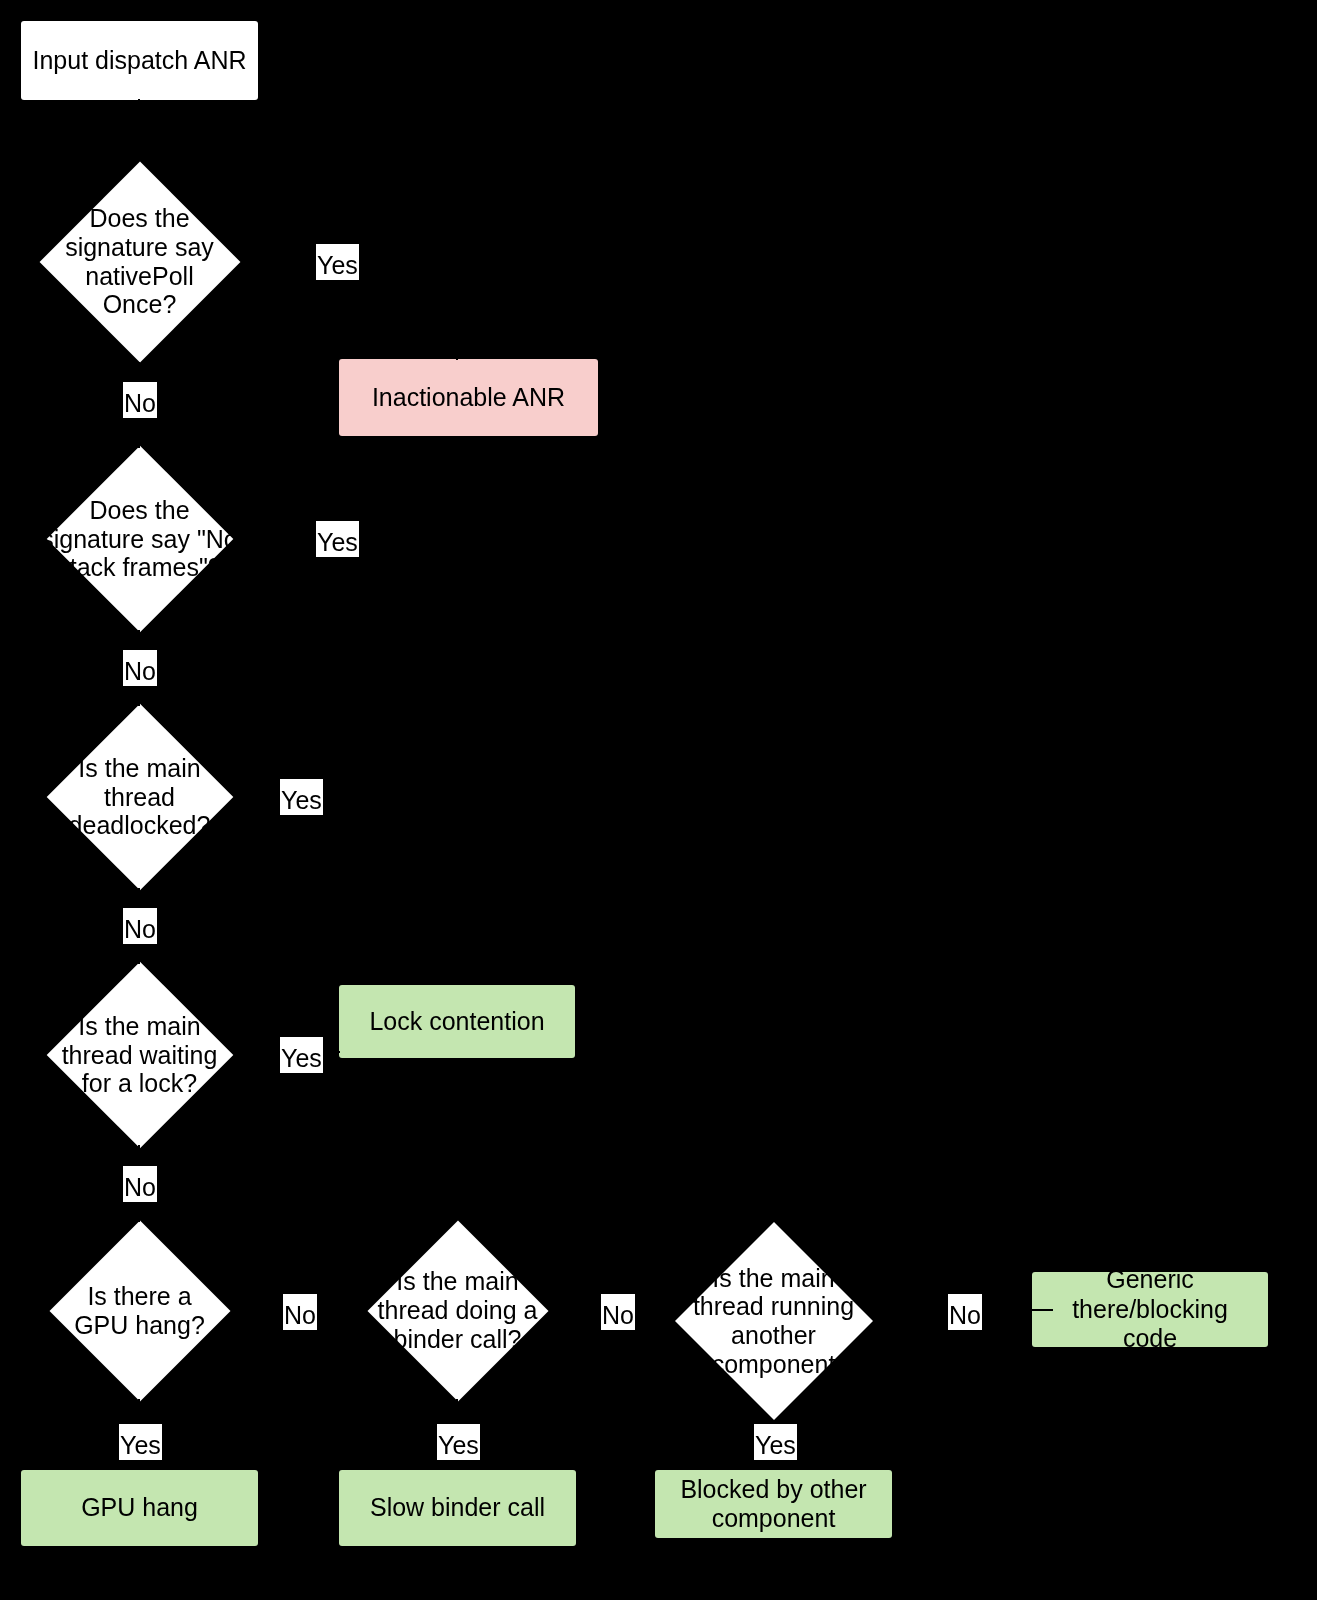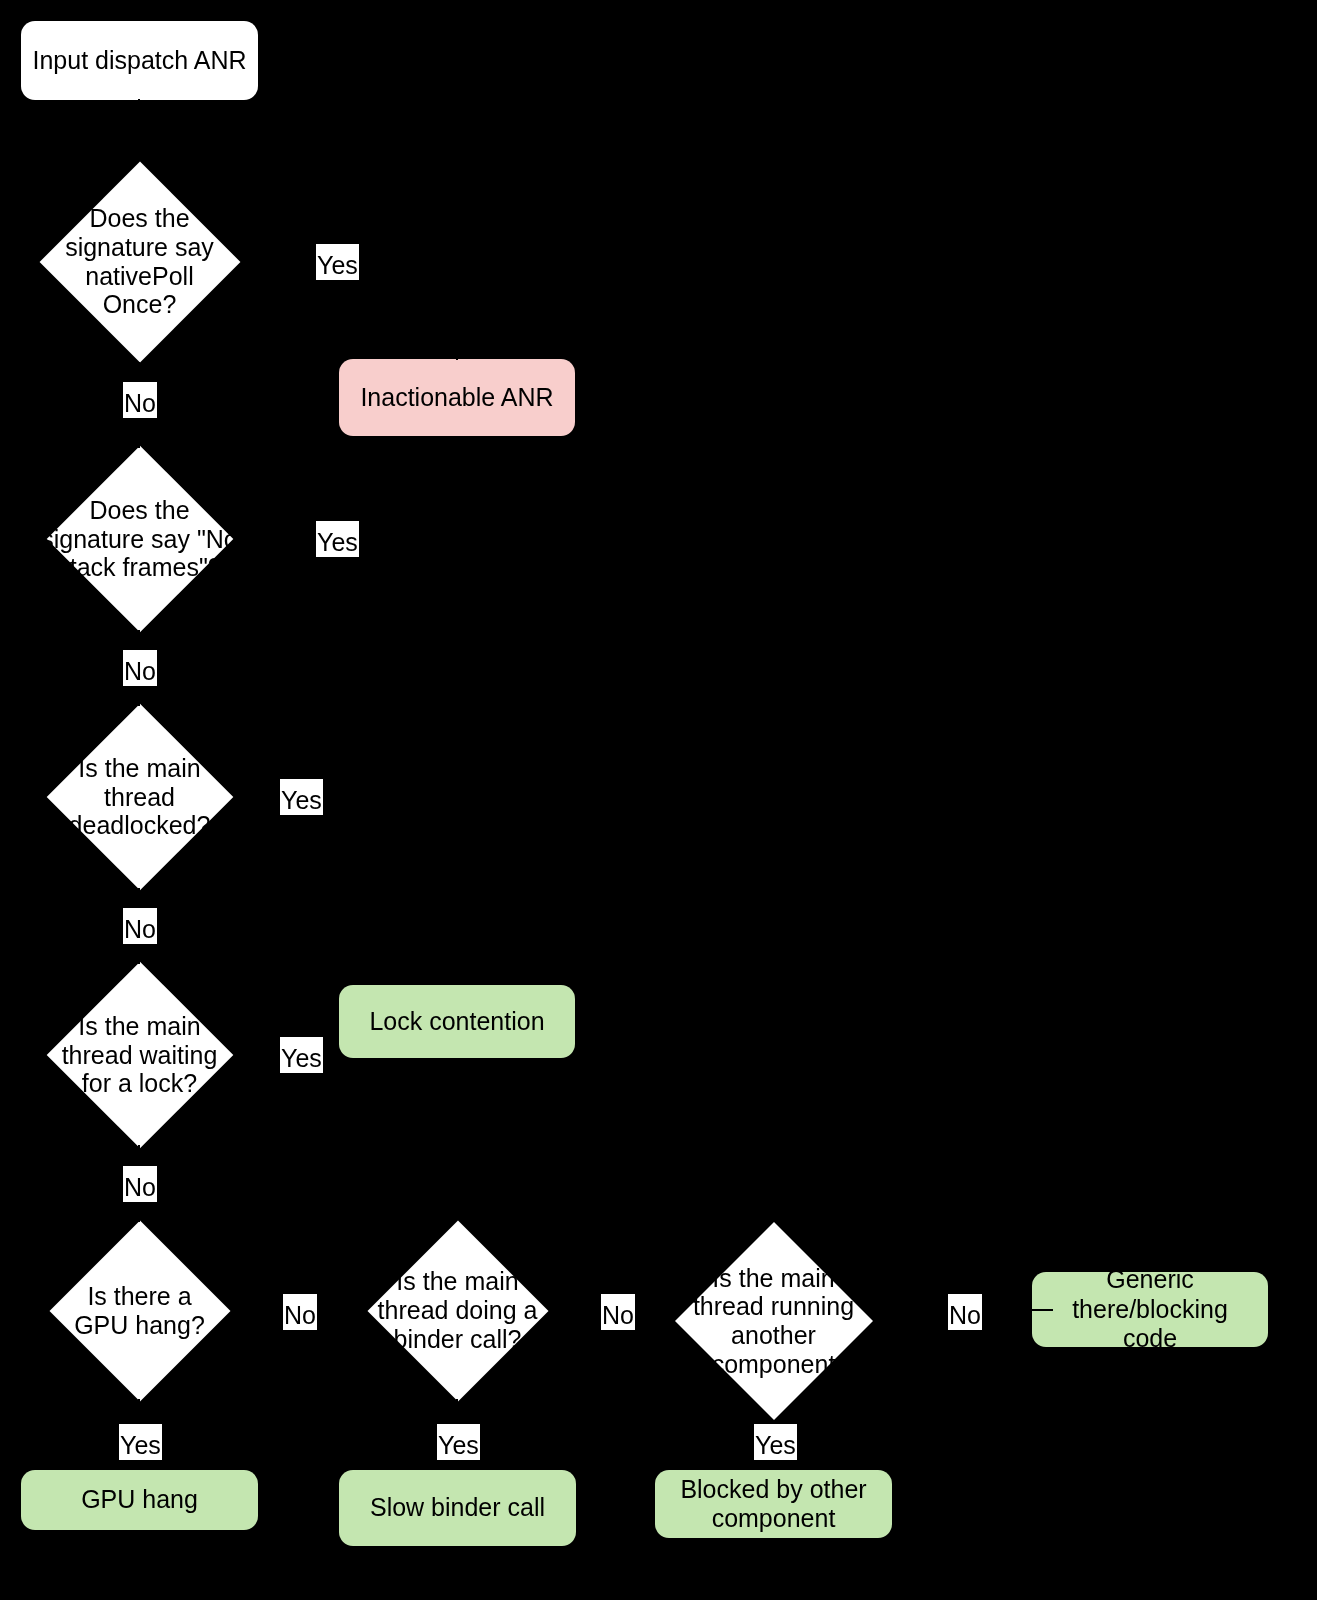--- a/index.html
+++ b/index.html
@@ -23,21 +23,21 @@
     box-sizing: border-box;
     display: flex;
     align-items: center;
     justify-content: center;
     text-align: center;
     color: #000000;
     line-height: 1.18;
   }
 
   .box {
-    border-radius: 14px;
+    border-radius: 3px;
     font-size: 25px;
     padding: 4px 10px;
   }
   .box.start   { background: #ffffff; }
   .box.bad     { background: #f8cecc; }
   .box.good    { background: #c4e6b0; }
 
   
   .diamond {
     background: transparent;
@@ -104,21 +104,21 @@
   <div class="node diamond" style="left:21px;top:161px;width:237px;height:201px;">
     <div class="dia-shape" style="width:142px;height:142px;"></div>
     <div class="dia-text">Does the
 signature say
 nativePoll
 Once?</div>
   </div>
   <div class="edge-label" style="left:316px;top:244px;">Yes</div>
   <div class="edge-label" style="left:123px;top:382px;">No</div>
 
-  <div class="node box bad" style="left:339px;top:359px;width:236px;height:77px;">Inactionable ANR</div>
+  <div class="node box bad" style="left:339px;top:359px;width:259px;height:77px;">Inactionable ANR</div>
 
   <div class="node diamond" style="left:21px;top:448px;width:237px;height:182px;">
     <div class="dia-shape" style="width:132px;height:132px;"></div>
     <div class="dia-text" style="width:230px;">Does the
 signature say "No
 stack frames"?</div>
   </div>
   <div class="edge-label" style="left:316px;top:521px;">Yes</div>
   <div class="edge-label" style="left:123px;top:650px;">No</div>
 
@@ -166,20 +166,20 @@
 thread running
 another
 component</div>
   </div>
   <div class="edge-label" style="left:948px;top:1294px;">No</div>
   <div class="edge-label" style="left:754px;top:1424px;">Yes</div>
 
   <div class="node box good" style="left:1032px;top:1272px;width:236px;height:75px;white-space:pre-line;">Generic
 there/blocking code</div>
 
-  <div class="node box good" style="left:21px;top:1470px;width:237px;height:60px;">GPU hang</div>
+  <div class="node box good" style="left:21px;top:1470px;width:237px;height:76px;">GPU hang</div>
 
   <div class="node box good" style="left:339px;top:1470px;width:237px;height:76px;">Slow binder call</div>
 
   <div class="node box good" style="left:655px;top:1470px;width:237px;height:68px;white-space:pre-line;">Blocked by other
 component</div>
 
 </div>
 
 </body></html>

